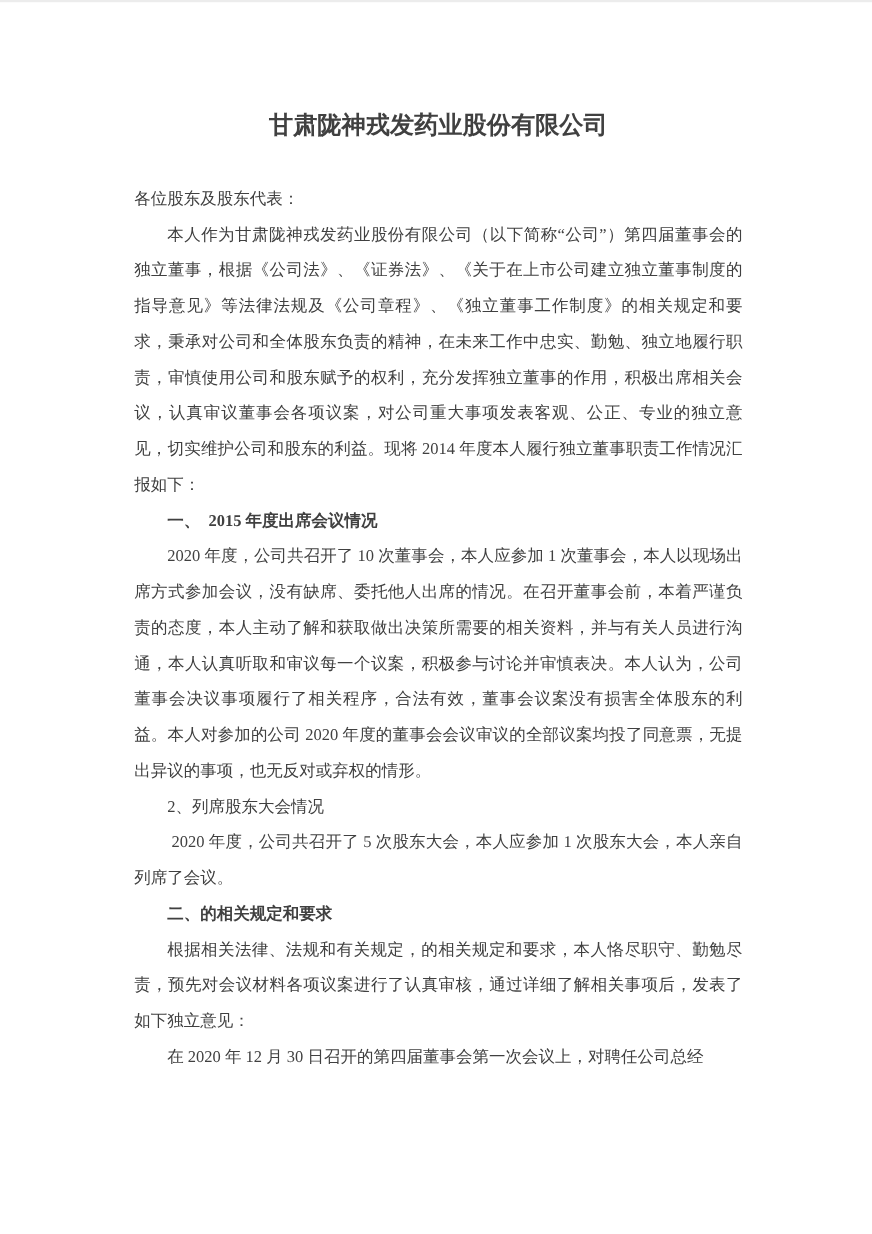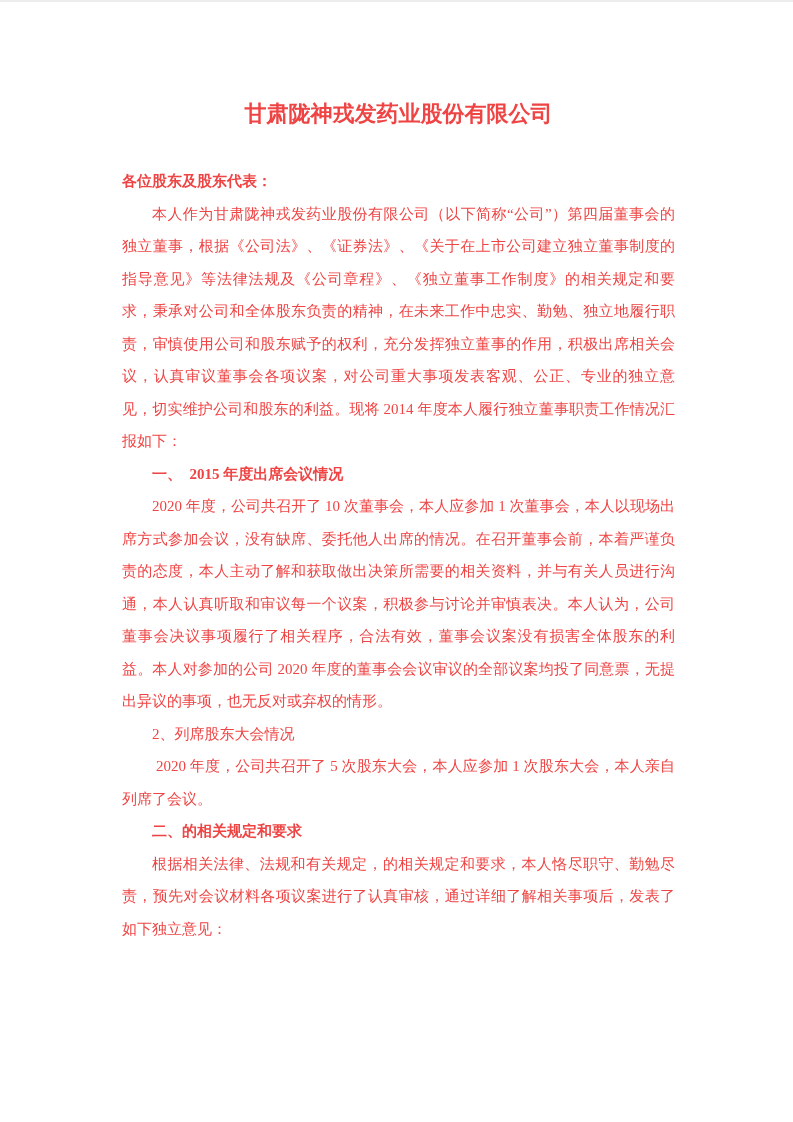--- a/index.html
+++ b/index.html
@@ -6,21 +6,21 @@
     margin: 0;
     padding: 0;
     background: #ffffff;
   }
   .page {
     position: relative;
     width: 793px;
     height: 1122px;
     box-sizing: border-box;
     background: #ffffff;
-    color: #ef4444;
+    color: #404040;
     border-top: 2px solid #ececec;
     padding: 90px 118px 0 122px;
     font-family: "Liberation Serif", "DejaVu Serif", serif;
     overflow: hidden;
   }
   .title-block {
     text-align: center;
   }
   .title-line {
     font-size: 22px;
@@ -32,21 +32,21 @@
     margin-top: 29px;
     font-size: 15px;
     line-height: 32.5px;
     text-align: justify;
   }
   .doc-body p {
     margin: 0;
     white-space: pre-wrap;
   }
   .salutation {
-    font-weight: bold;
+    font-weight: normal;
   }
   .para {
     text-indent: 2em;
   }
   .heading {
     font-weight: bold;
     text-indent: 2em;
   }
   .subitem {
     text-indent: 2em;
@@ -72,15 +72,16 @@
     <p class="para">2020 年度，公司共召开了 10 次董事会，本人应参加 1 次董事会，本人以现场出席方式参加会议，没有缺席、委托他人出席的情况。在召开董事会前，本着严谨负责的态度，本人主动了解和获取做出决策所需要的相关资料，并与有关人员进行沟通，本人认真听取和审议每一个议案，积极参与讨论并审慎表决。本人认为，公司董事会决议事项履行了相关程序，合法有效，董事会议案没有损害全体股东的利益。本人对参加的公司 2020 年度的董事会会议审议的全部议案均投了同意票，无提出异议的事项，也无反对或弃权的情形。</p>
 
     <p class="subitem">2、列席股东大会情况</p>
 
     <p class="para"> 2020 年度，公司共召开了 5 次股东大会，本人应参加 1 次股东大会，本人亲自列席了会议。</p>
 
     <p class="heading">二、的相关规定和要求</p>
 
     <p class="para">根据相关法律、法规和有关规定，的相关规定和要求，本人恪尽职守、勤勉尽责，预先对会议材料各项议案进行了认真审核，通过详细了解相关事项后，发表了如下独立意见：</p>
 
+    <p class="para">在 2020 年 12 月 30 日召开的第四届董事会第一次会议上，对聘任公司总经</p>
   </div>
 
 </div>
 
 </body></html>

